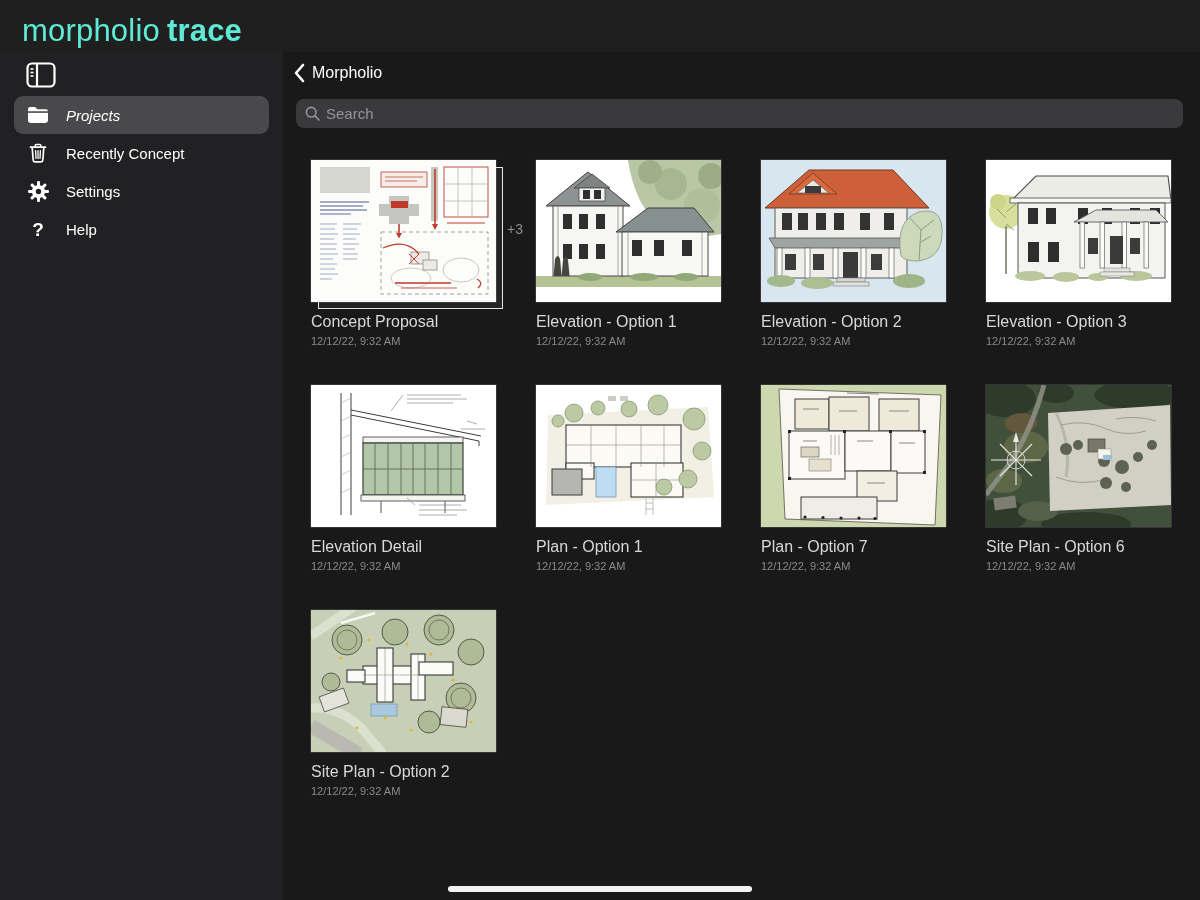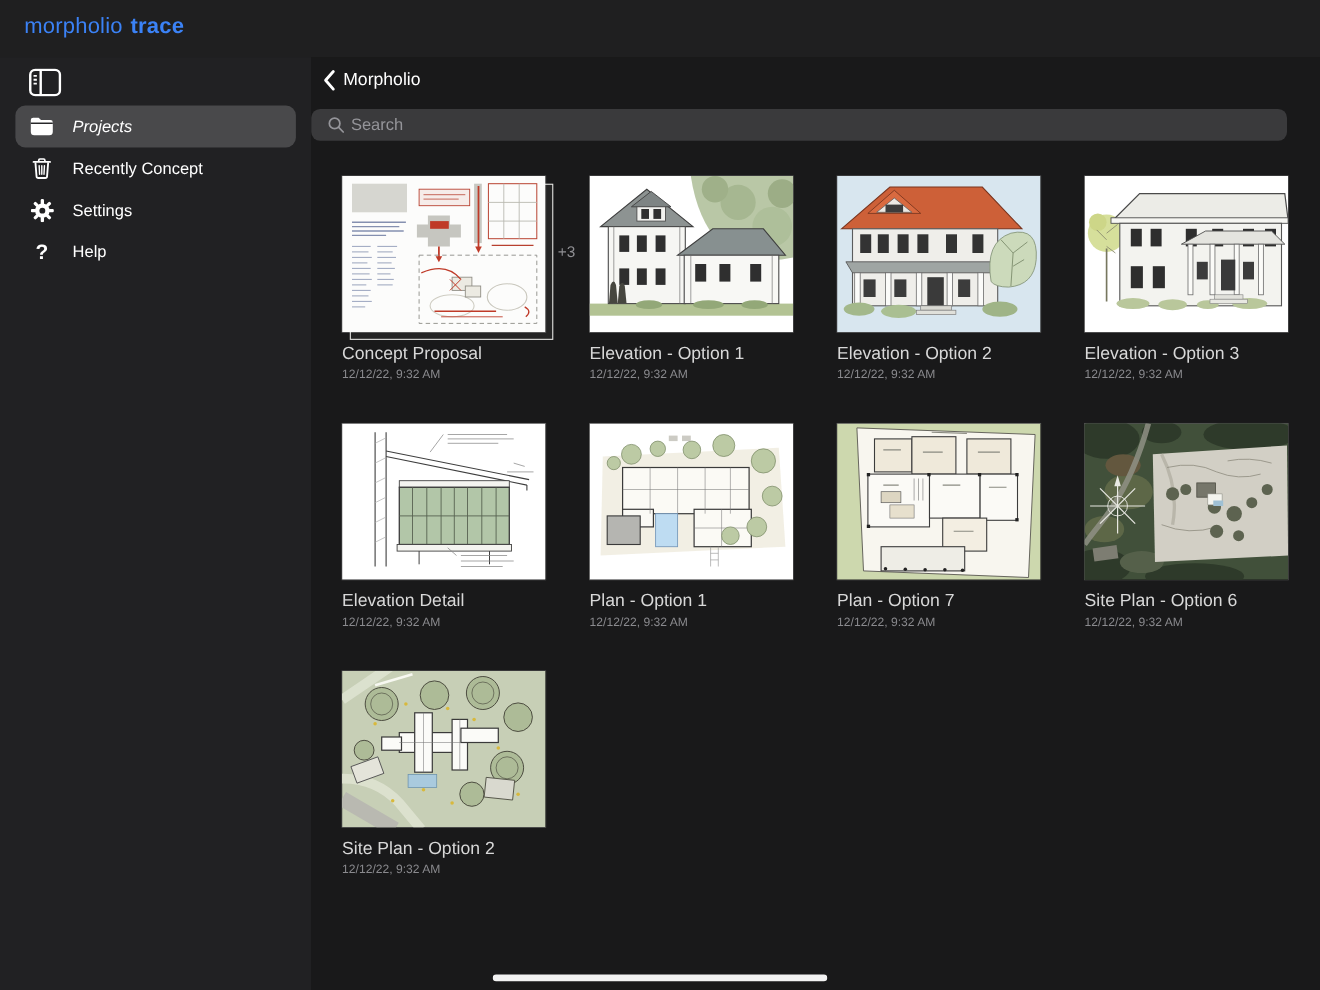--- a/index.html
+++ b/index.html
@@ -5,21 +5,21 @@
   * { box-sizing: border-box; margin: 0; padding: 0; }
   html,body { width:1200px; height:900px; overflow:hidden; }
   body {
     font-family: "Liberation Sans", sans-serif;
     background:#19191a;
     position:relative;
     -webkit-font-smoothing:antialiased;
   }
   
   .topbar { position:absolute; left:0; top:0; width:1200px; height:52px; background:#1f1f20; }
-  .brand { position:absolute; left:22px; top:13px; font-size:20px; color:#3b82f6; letter-spacing:.2px; }
+  .brand { position:absolute; left:22px; top:13px; font-size:31px; color:#5eead4; letter-spacing:.2px; }
   .brand .light { font-weight:400; }
   .brand .bold  { font-weight:700; margin-left:7px; }
   
   .sidebar { position:absolute; left:0; top:52px; width:283px; height:848px; background:#212123; }
   .panel-toggle { position:absolute; left:26px; top:10px; width:30px; height:26px; cursor:pointer; }
   .side-menu { position:absolute; left:0; top:44px; width:283px; }
   .side-item {
     display:flex; align-items:center; height:38px; margin:0 14px; padding:0 12px;
     border-radius:9px; color:#fff; font-size:15px; cursor:pointer;
   }
@@ -33,22 +33,22 @@
   .main-title { position:absolute; left:0; right:0; top:13px; text-align:center; font-size:17px; font-weight:700; }
   .header-actions { position:absolute; right:16px; top:0; height:44px; display:flex; align-items:center; }
   .icon-btn { display:flex; align-items:center; justify-content:center; cursor:pointer; }
   .plus-btn { margin-right:25px; }
   .grid-btn { margin-right:17px; }
   .ring { width:43px; height:39px; border:4.5px solid #e60000; border-radius:11px;
           display:flex; align-items:center; justify-content:center; margin-right:9px; }
   .select-btn { color:#fff; font-size:16px; cursor:pointer; }
   
   .search-bar {
-    position:absolute; left:0; top:47px; width:887px; height:29px;
-    background:#3a3a3c; border-radius:8px; display:flex; align-items:center; padding:0 15px;
+    position:absolute; left:13px; top:47px; width:887px; height:29px;
+    background:#3a3a3c; border-radius:8px; display:flex; align-items:center; padding:0 9px;
   }
   .search-bar svg { flex:none; margin-right:6px; }
   .search-input {
     background:transparent; border:none; outline:none; color:#cfcfd2; font-size:15px; width:100%;
     font-family:"Liberation Sans",sans-serif;
   }
   .search-input::placeholder { color:#95959a; opacity:1; }
   
   .grid {
     position:absolute; left:28px; top:108px;

